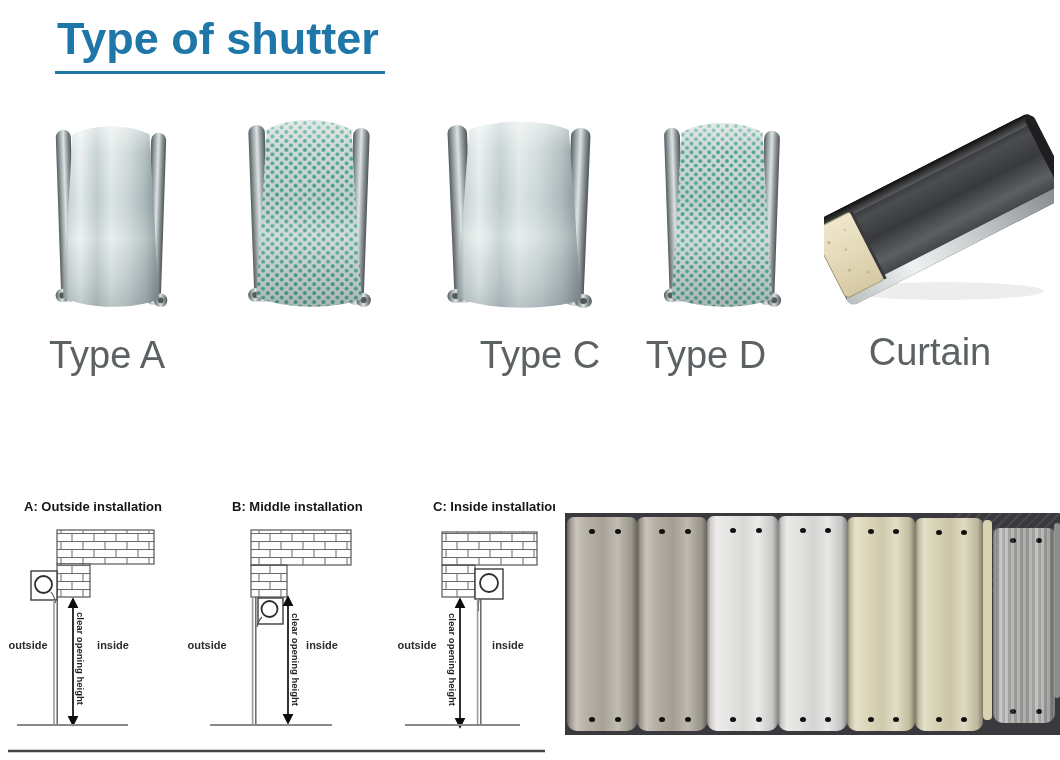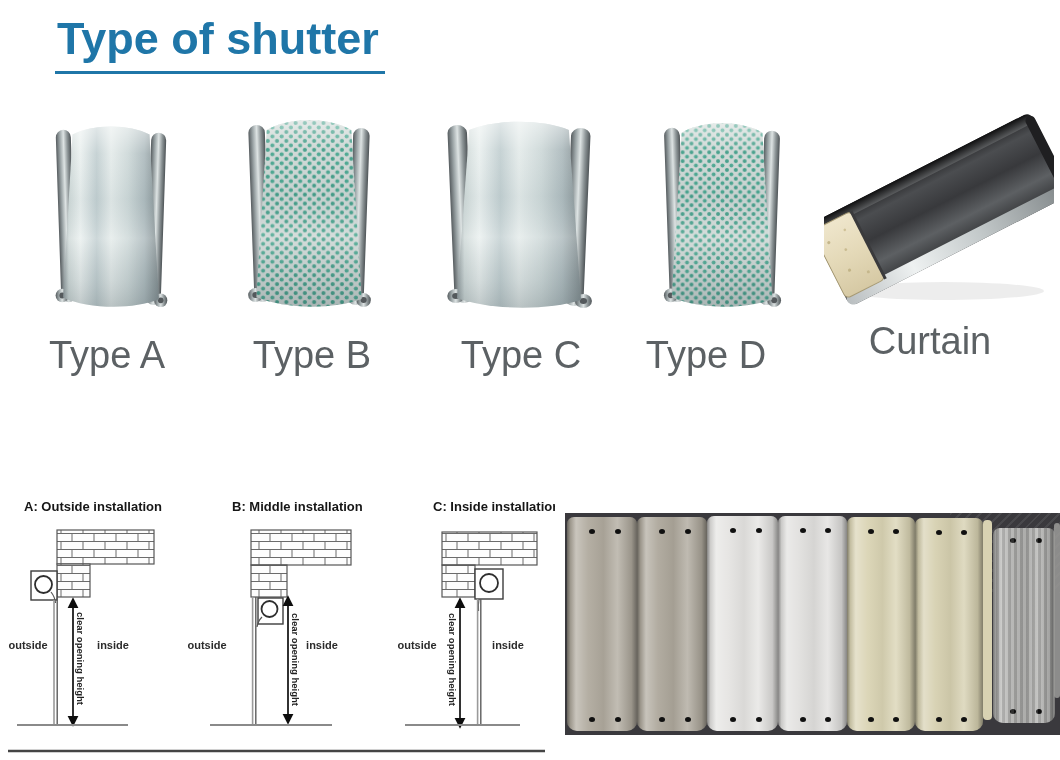--- a/index.html
+++ b/index.html
@@ -177,24 +177,23 @@
         <circle cx="2" cy="78" r="1.6" fill="#c5b78c"></circle>
           <circle cx="14" cy="92" r="1.4" fill="#c9bb90"></circle>
         <circle cx="8" cy="112" r="1.6" fill="#c2b488"></circle>
           <circle cx="22" cy="74" r="1.3" fill="#cfc197"></circle>
         <circle cx="24" cy="122" r="1.5" fill="#c5b78c"></circle>
       </g>
     </svg>
   </figure>
 
   <div class="type-label" style="left:-3px">Type A</div>
-  <div class="type-label" style="left:202px">Type B</div>
-  <div class="type-label" style="left:411px">Type C</div>
+  <div class="type-label" style="left:430px">Type C</div>
   <div class="type-label" style="left:596px">Type D</div>
-  <div class="type-label" style="left:820px;top:318px">Curtain</div>
+  <div class="type-label" style="left:820px;top:329px">Curtain</div>
 
 
   <svg class="diagram" width="555" height="272" viewBox="0 0 555 272">
 
     <g>
       <text class="dg-title" x="24" y="26">A: Outside installation</text>
       <rect x="57" y="45" width="97" height="34" fill="url(#brick)" stroke="#565656" stroke-width="1.2"></rect>
       <rect x="57" y="79" width="33" height="33" fill="url(#brick)" stroke="#565656" stroke-width="1.2"></rect>
       <rect x="31" y="86" width="26" height="29" fill="#ffffff" stroke="#3d3d3d" stroke-width="1.4"></rect>
       <circle cx="43.5" cy="99.5" r="8.5" fill="#ffffff" stroke="#2e2e2e" stroke-width="1.8"></circle>

